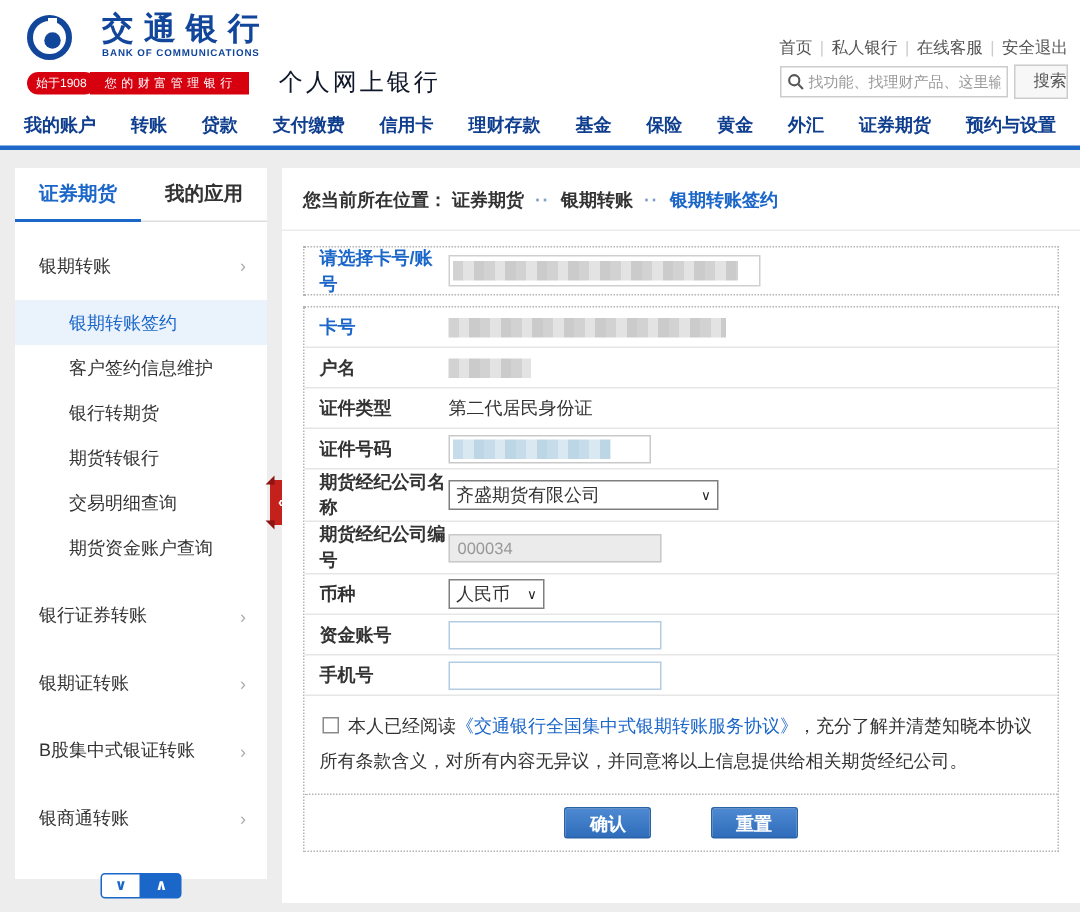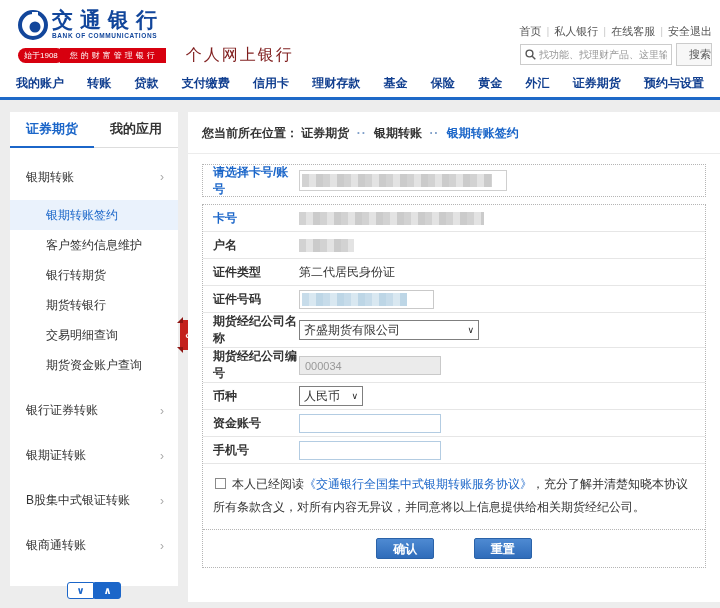--- a/index.html
+++ b/index.html
@@ -7,27 +7,27 @@
   body {
     position:relative; overflow:hidden;
     background:#ededed;
     font-family:"Liberation Sans","DejaVu Sans",sans-serif;
     color:#333;
   }
   
   .header { position:absolute; top:0; left:0; width:720px; height:70px; background:#fff; }
   .logo-block { position:absolute; top:8px; left:18px; display:flex; align-items:flex-start; }
   .logo-mark { width:30px; height:30px; margin-top:2px; }
-  .logo-texts { margin-left:4px; }
+  .logo-texts { margin-left:20px; }
   .logo-cn { font-size:21px; font-weight:bold; color:#12469b; letter-spacing:7px; line-height:24px; }
   .logo-en { font-size:6.5px; font-weight:bold; color:#12469b; letter-spacing:0.6px; }
   .ribbon-row { position:absolute; top:45px; left:18px; display:flex; align-items:center; }
   .ribbon-capsule { background:#d7000f; color:#fff; font-size:8px; padding:2px 6px; border-radius:8px; position:relative; z-index:2; }
   .ribbon-rect { background:#d7000f; color:#fff; font-size:8px; letter-spacing:3px; padding:2px 8px 2px 10px; margin-left:-4px; }
-  .portal-title { margin-left:20px; font-size:16px; color:#7f1d1d; letter-spacing:2px;text-align:center; }
+  .portal-title { margin-left:20px; font-size:16px; color:#0f172a; letter-spacing:2px;text-align:center; }
   .top-links { position:absolute; top:24px; right:8px; font-size:11px; color:#555; }
   .top-links span.link { cursor:pointer; }
   .top-links span.sep { color:#ccc; margin:0 5px; }
   .search-row { position:absolute; top:43px; right:8px; display:flex; align-items:center; }
   .search-box { width:152px; height:21px; border:1px solid #ccc; background:#fff; display:flex; align-items:center; padding:0 4px; }
   .search-box svg { flex:none; }
   .search-placeholder { font-size:10px; color:#999; margin-left:3px; white-space:nowrap; overflow:hidden; }
   .search-btn { width:36px; height:23px; margin-left:4px; border:1px solid #ccc; background:#f7f7f7; font-size:11px; color:#555; text-align:right; line-height:21px; cursor:pointer; }
   
   .nav { position:absolute; top:70px; left:0; width:720px; height:30px; background:#fff;

